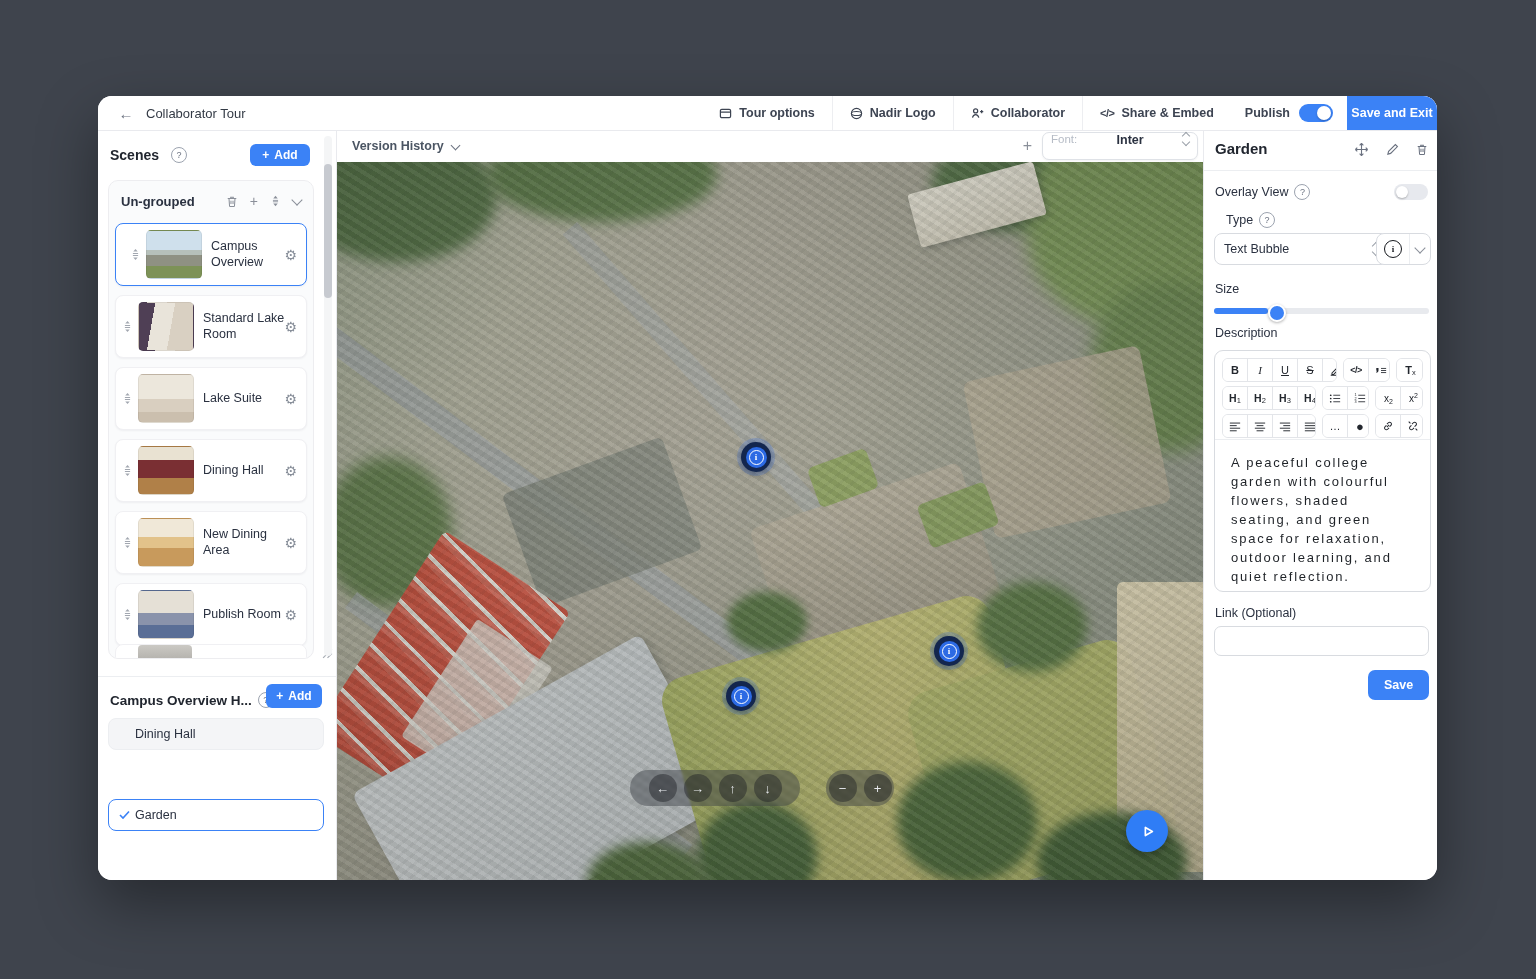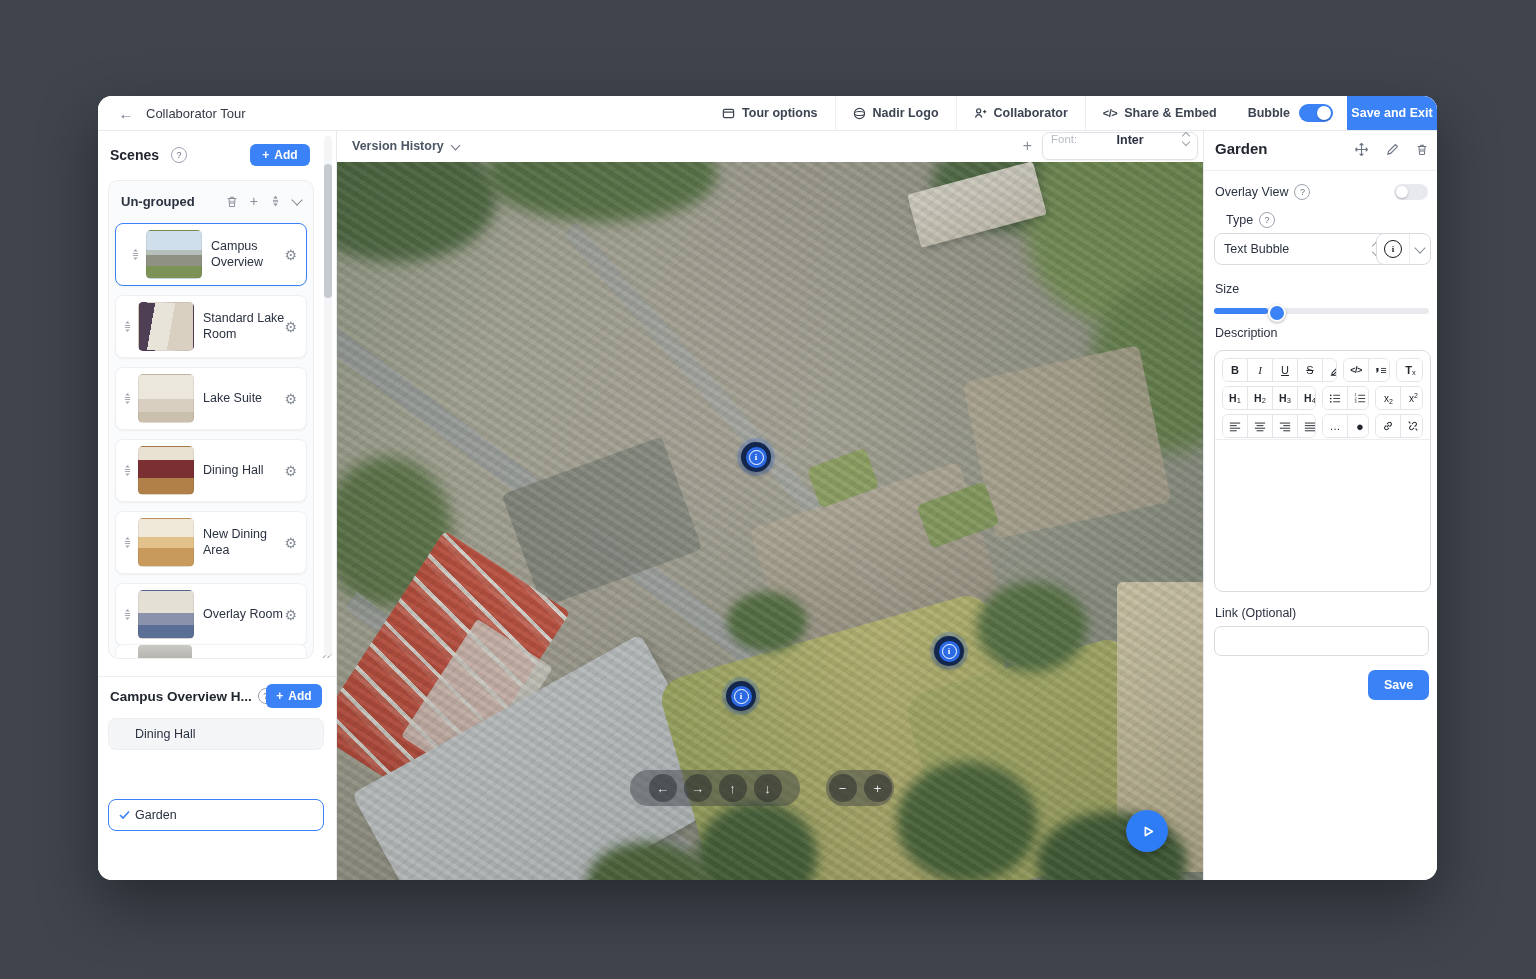--- a/index.html
+++ b/index.html
@@ -44,21 +44,21 @@
   .th-lake{background:linear-gradient(100deg,#4f3f55 0 26%,#e9e4da 26% 58%,#d9d0c2 58% 100%),linear-gradient(#e9e4da,#cbb9a2);}
   .th-guest{background:linear-gradient(180deg,#ece7dc 0 52%,#d9cfc0 52% 78%,#cbbfae 78%);}
   .th-dining{background:linear-gradient(180deg,#e9e2d2 0 28%,#7a2f33 28% 66%,#b08048 66% 100%);}
   .th-newdining{background:linear-gradient(180deg,#f0e8d8 0 38%,#e2c28a 38% 62%,#c89a5c 62% 100%);}
   .th-deluxe{background:linear-gradient(180deg,#e5e0d6 0 46%,#8a93ab 46% 72%,#5a6e96 72% 100%);}
   .th-partial{background:linear-gradient(180deg,#cbc9c4,#b5b3ae);}
   .scene-partial{position:absolute;left:6px;right:6px;bottom:-2px;height:14px;background:#fff;border:1px solid #f0f0f3;border-radius:8px 8px 0 0;overflow:hidden;display:flex;}
   .scene-partial .pt{width:54px;height:100%;margin-left:22px;border-radius:4px 4px 0 0;}
   .resize-grip{position:absolute;left:224px;top:518px;width:11px;height:11px;cursor:nwse-resize;color:#a8adb5;}
   .sb-divider{position:absolute;left:0;top:546px;width:100%;height:1px;background:#eceef1;}
-  .sb-hs-header{position:absolute;left:12px;top:554px;right:14px;height:24px;display:flex;align-items:center;gap:6px;}
+  .sb-hs-header{position:absolute;left:12px;top:554px;right:14px;height:24px;display:flex;align-items:flex-end;gap:6px;}
   .sb-hs-title{font-size:13.5px;font-weight:700;color:#21262f;white-space:nowrap;}
   .hs-add{position:absolute;right:0;top:0;width:56px;height:24px;}
   .hs-item{position:absolute;left:10px;width:214px;height:30px;background:#f4f5f7;border:1px solid #eceef1;border-radius:8px;display:flex;align-items:center;font-size:12.5px;font-weight:500;color:#2a3140;cursor:pointer;}
   .hs-item .hs-txt{margin-left:26px;}
   .hs-item.selected{background:#fff;border:1.5px solid #3b82f6;}
   .hs-check{position:absolute;left:10px;top:50%;transform:translateY(-50%);color:#3b82f6;display:grid;place-items:center;}
   .sb-scrollbar{position:absolute;left:226px;top:6px;width:8px;height:520px;border-radius:4px;background:#f4f5f6;}
   .sb-thumbbar{position:absolute;left:0;top:28px;width:8px;height:134px;border-radius:4px;background:#c7cad0;cursor:pointer;}
   
   .canvas{position:absolute;left:239px;top:34px;width:866px;height:750px;background:#fff;z-index:10;}
@@ -173,21 +173,21 @@
             </svg>
           </span>
         <span>Collaborator</span>
       </div>
       <div class="tb-sep"></div>
       <div class="tb-act">
         <span class="tb-code">&lt;/&gt;</span>
         <span>Share &amp; Embed</span>
       </div>
       <div class="tb-publish">
-        <span>Bubble</span>
+        <span>Publish</span>
         <div class="toggle on">
             <div class="knob"></div>
           </div>
       </div>
       <div class="tb-save">Save and Exit</div>
     </div>
   </div>
 
   <div class="sidebar">
     <div class="sb-scenes-header">
@@ -285,21 +285,21 @@
       </div>
       <div class="scene-item">
         <span class="drag-h">
             <svg width="11" height="13" viewBox="0 0 10 14" fill="currentColor">
               <path d="M5 1l2.4 2.8H2.6L5 1z"></path>
               <path d="M2.2 6h5.6M2.2 8h5.6" stroke="currentColor" stroke-width="1.1"></path>
               <path d="M5 13L2.6 10.2h4.8L5 13z"></path>
             </svg>
           </span>
         <span class="thumb th-deluxe"></span>
-        <span class="scene-label">Overlay Room</span>
+        <span class="scene-label">Publish Room</span>
         <span class="scene-gear">⚙</span>
       </div>
       <div class="scene-partial">
           <span class="pt th-partial"></span>
         </div>
     </div>
 
     <span class="resize-grip">
         <svg width="11" height="11" viewBox="0 0 10 10" stroke="currentColor" stroke-width="1.1" fill="none">
           <path d="M1 9L9 1M5 9l4-4"></path>
@@ -631,20 +631,21 @@
               </span>
             <span class="tbtn">
                 <svg width="12" height="12" viewBox="0 0 14 14" fill="none" stroke="currentColor" stroke-width="1.2">
                   <path d="M5.2 6.2L3.6 7.8a2.1 2.1 0 103 3l1.6-1.6M8.8 7.8l1.6-1.6a2.1 2.1 0 10-3-3L5.8 4.8M2 2l2 2M12 12l-2-2"></path>
                 </svg>
               </span>
           </span>
         </div>
       </div>
       <div class="ed-div"></div>
+      <div class="ed-text">A peaceful college garden with colourful flowers, shaded seating, and green space for relaxation, outdoor learning, and quiet reflection.</div>
     </div>
 
     <div class="rp-link-label">Link (Optional)</div>
     <input class="link-input" type="text" value="" style="">
 
     <div class="rp-save">Save</div>
   </div>
 
 </div>
 

